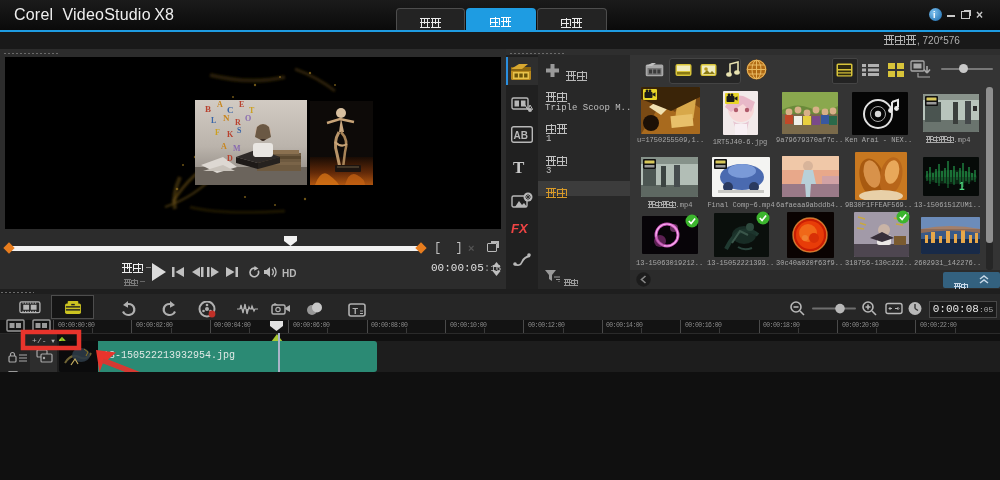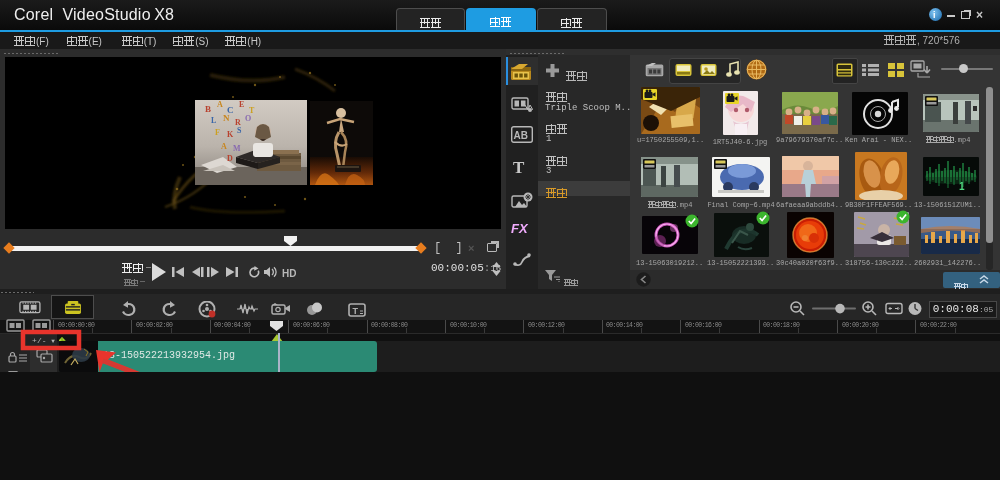--- a/index.html
+++ b/index.html
@@ -35,27 +35,20 @@
 <div class="abs" style="left:466px;top:8px;width:70px;height:22px;background:#1e9ce2;border-radius:4px 4px 0 0;text-align:center;padding-top:4px;box-sizing:border-box;"><span class="cj v2" style="--c:#fff"></span><span class="cj" style="--c:#fff"></span></div>
 <div class="abs" style="left:537px;top:8px;width:70px;height:22px;background:#232323;border:1px solid #4d4d4d;border-bottom:none;border-radius:4px 4px 0 0;text-align:center;padding-top:4px;box-sizing:border-box;"><span class="cj v2" style="--c:#e8e8e8"></span><span class="cj" style="--c:#e8e8e8"></span></div>
 
 <div class="abs" style="left:929px;top:8px;width:13px;height:13px;border-radius:50%;background:radial-gradient(circle at 35% 35%,#7ec2f0,#1565a8);"></div>
     <div class="abs" style="left:933px;top:10px;color:#fff;font-size:9px;font-weight:bold;">i</div>
 <div class="abs" style="left:947px;top:15px;width:8px;height:2px;background:#c8c8c8;"></div>
 <div class="abs" style="left:961px;top:11px;width:7px;height:6px;border:1px solid #c8c8c8;box-shadow:2px -2px 0 -1px #c8c8c8;"></div>
 <div class="abs" style="left:976px;top:8px;color:#c8c8c8;font-size:12px;font-weight:bold;">×</div>
 
 <div class="abs" style="left:0;top:32px;width:1000px;height:17px;background:#191919;border-bottom:1px solid #060606;"></div>
-<div class="abs" style="left:14px;top:36px;color:#c8c8c8;font-size:10px;">
-<span class="cj" style="--c:#c8c8c8"></span><span class="cj v2" style="--c:#c8c8c8"></span>(F)
-<span style="margin-left:15px"></span><span class="cj v2" style="--c:#c8c8c8"></span><span class="cj" style="--c:#c8c8c8"></span>(E)
-<span style="margin-left:17px"></span><span class="cj" style="--c:#c8c8c8"></span><span class="cj v2" style="--c:#c8c8c8"></span>(T)
-<span style="margin-left:14px"></span><span class="cj v2" style="--c:#c8c8c8"></span><span class="cj" style="--c:#c8c8c8"></span>(S)
-<span style="margin-left:14px"></span><span class="cj" style="--c:#c8c8c8"></span><span class="cj v2" style="--c:#c8c8c8"></span>(H)
-</div>
 <div class="abs" style="left:884px;top:35px;color:#b0b0b0;font-size:10px;"><span class="cj" style="--c:#b0b0b0"></span><span class="cj v2" style="--c:#b0b0b0"></span><span class="cj" style="--c:#b0b0b0"></span>, 720*576</div>
 
 <div class="abs" style="left:0;top:49px;width:506px;height:240px;background:#2c2c2c;"></div>
 <div class="abs dots" style="left:3px;top:52px;width:56px;"></div>
 <div class="abs" style="left:5px;top:57px;width:496px;height:172px;background:#000;overflow:hidden;">
       <svg width="496" height="172" style="position:absolute;left:0;top:0">
 <rect width="496" height="172" fill="#000"></rect>
 <defs>
 <filter id="bl1">
             <feGaussianBlur stdDeviation="1.1"></feGaussianBlur>
@@ -218,21 +211,21 @@
       <rect x="0.7" y="0.7" width="20.6" height="15.6" rx="2" fill="none" stroke="#b8b8b8" stroke-width="1.4"></rect>
       <text x="2.5" y="12.5" font-size="10" font-weight="bold" fill="#b8b8b8" font-family="Liberation Sans">AB</text>
     </svg>
 <div class="abs" style="left:513px;top:158px;color:#c8c8c8;font-size:17px;font-weight:bold;font-family:'Liberation Serif',serif;">T</div>
 <svg class="abs" style="left:511px;top:192px" width="22" height="18" fill="#b8b8b8">
       <rect x="1" y="4" width="15" height="11" rx="1.5" fill="none" stroke="#b8b8b8" stroke-width="1.4"></rect>
       <path d="M4 15l4-6 3 4 2-2 3 4z"></path>
       <circle cx="17" cy="5" r="4.5"></circle>
       <path d="M17 2v6M14 5h6M15 3l4 4M19 3l-4 4" stroke="#2e2e2e" stroke-width=".9"></path>
     </svg>
-<div class="abs" style="left:511px;top:221px;color:#f0abfc;font-size:13px;font-weight:bold;font-style:italic;">FX</div>
+<div class="abs" style="left:511px;top:221px;color:#ef4444;font-size:13px;font-weight:bold;font-style:italic;">FX</div>
 <svg class="abs" style="left:512px;top:251px" width="20" height="16" fill="none" stroke="#b8b8b8" stroke-width="1.8">
       <path d="M2 13q6 3 8-2t8-6"></path>
       <circle cx="3" cy="13" r="1.8" fill="#b8b8b8" stroke="none"></circle>
       <circle cx="17" cy="4" r="1.8" fill="#b8b8b8" stroke="none"></circle>
     </svg>
 
 <div class="abs" style="left:538px;top:55px;width:92px;height:234px;background:#282828;"></div>
 <svg class="abs" style="left:546px;top:64px" width="13" height="13">
       <path d="M4.5 0h4v4.5H13v4H8.5V13h-4V8.5H0v-4h4.5z" fill="#9a9a9a"></path>
     </svg>

